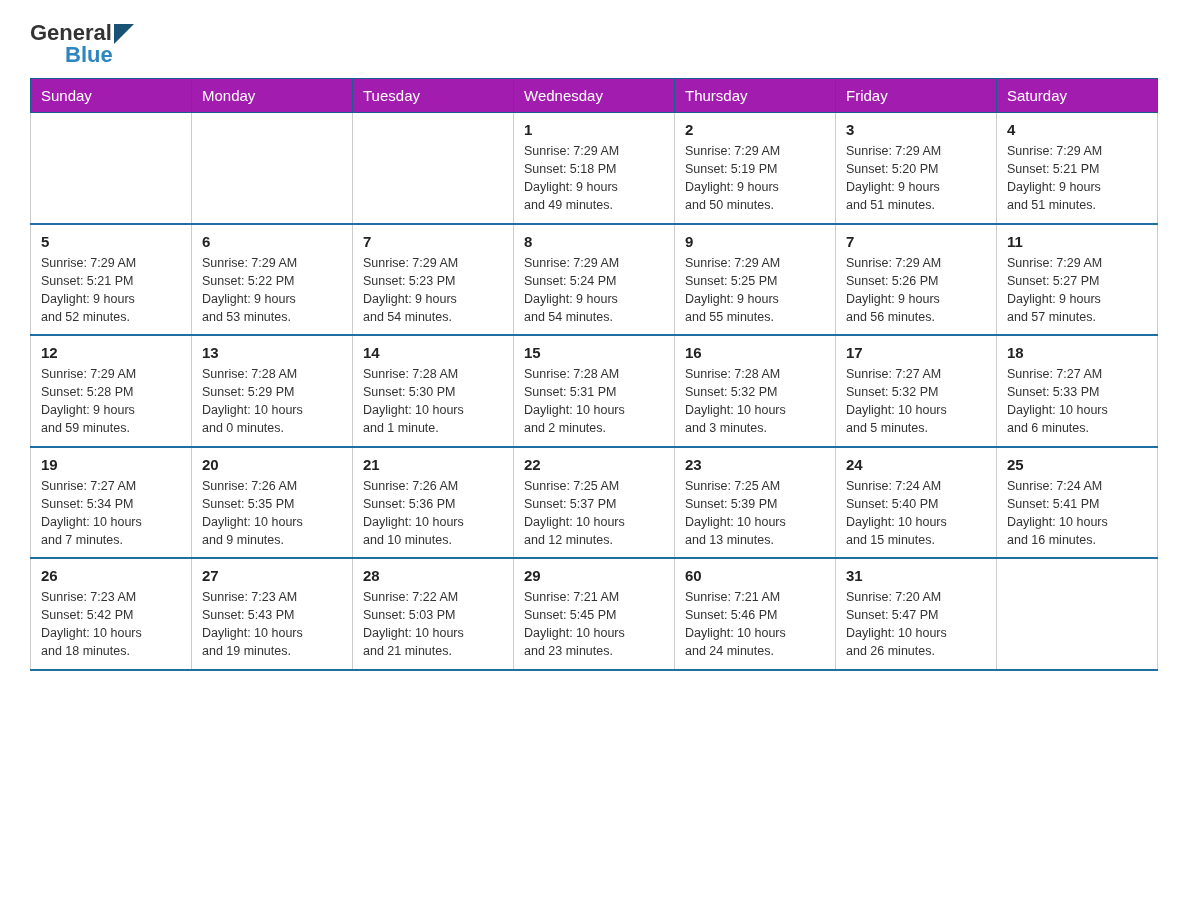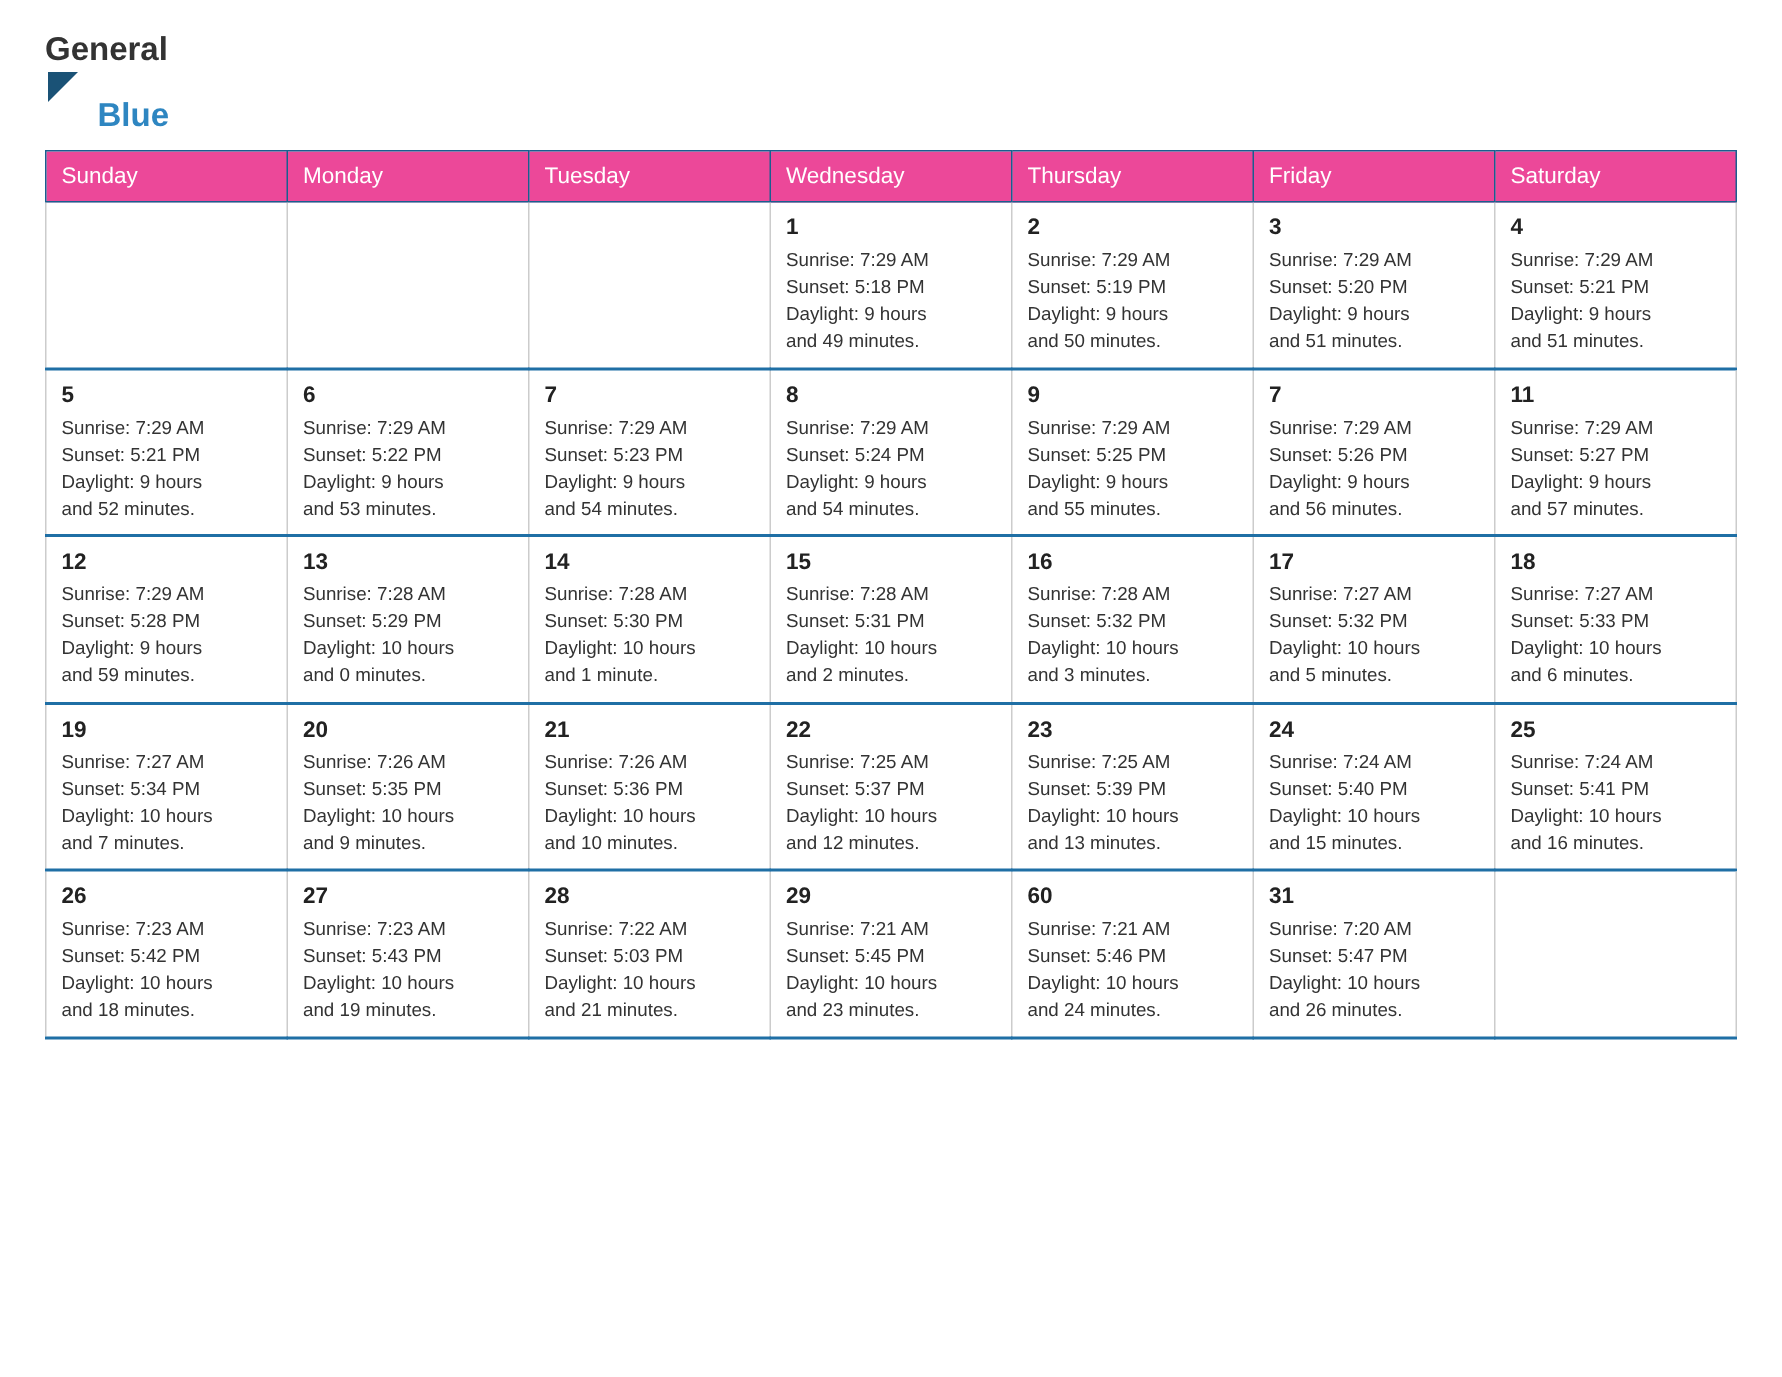--- a/index.html
+++ b/index.html
@@ -31,22 +31,21 @@
       font-weight: bold;
       color: #2e86c1;
     }
     .logo-block {
       display: flex;
       flex-direction: column;
       align-items: flex-start;
     }
     .logo-line1 {
       display: flex;
-      align-items: flex-start;
-      flex-direction: column;
+      align-items: center;
     }
     .title-block {
       text-align: right;
     }
     .title-block h1 {
       font-size: 48px;
       font-weight: bold;
       color: #222;
       line-height: 1.1;
     }
@@ -55,21 +54,21 @@
       font-weight: normal;
       color: #222;
       margin-top: 4px;
     }
     .calendar {
       width: 100%;
       border-collapse: collapse;
       margin-top: 10px;
     }
     .calendar thead tr th {
-      background-color: #ec4899;
+      background-color: #a21caf;
       color: #fff;
       padding: 8px 10px;
       font-size: 15px;
       font-weight: normal;
       text-align: left;
       border: 1px solid #1a5e8f;
     }
     .calendar tbody tr td {
       vertical-align: top;
       padding: 8px 10px;

